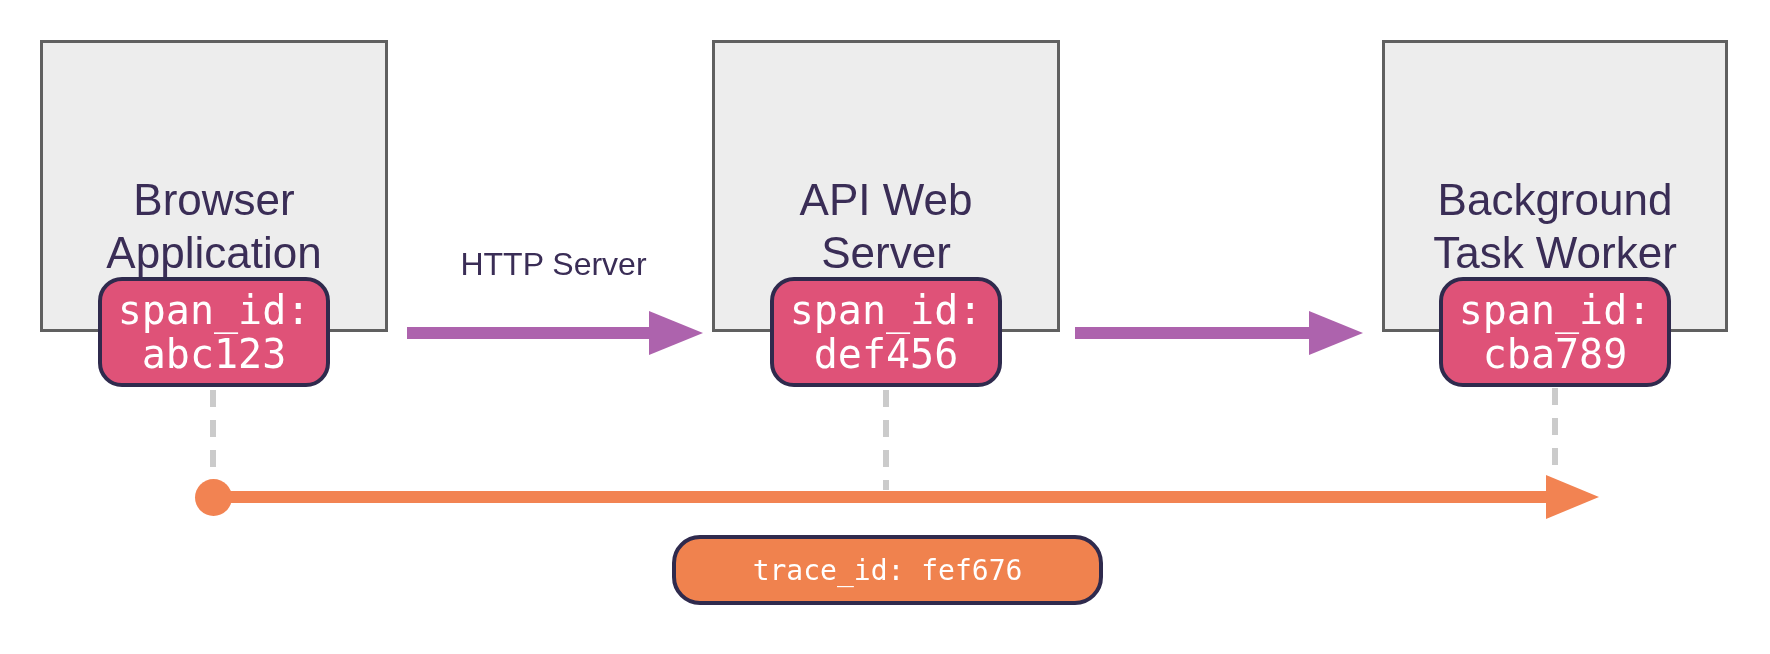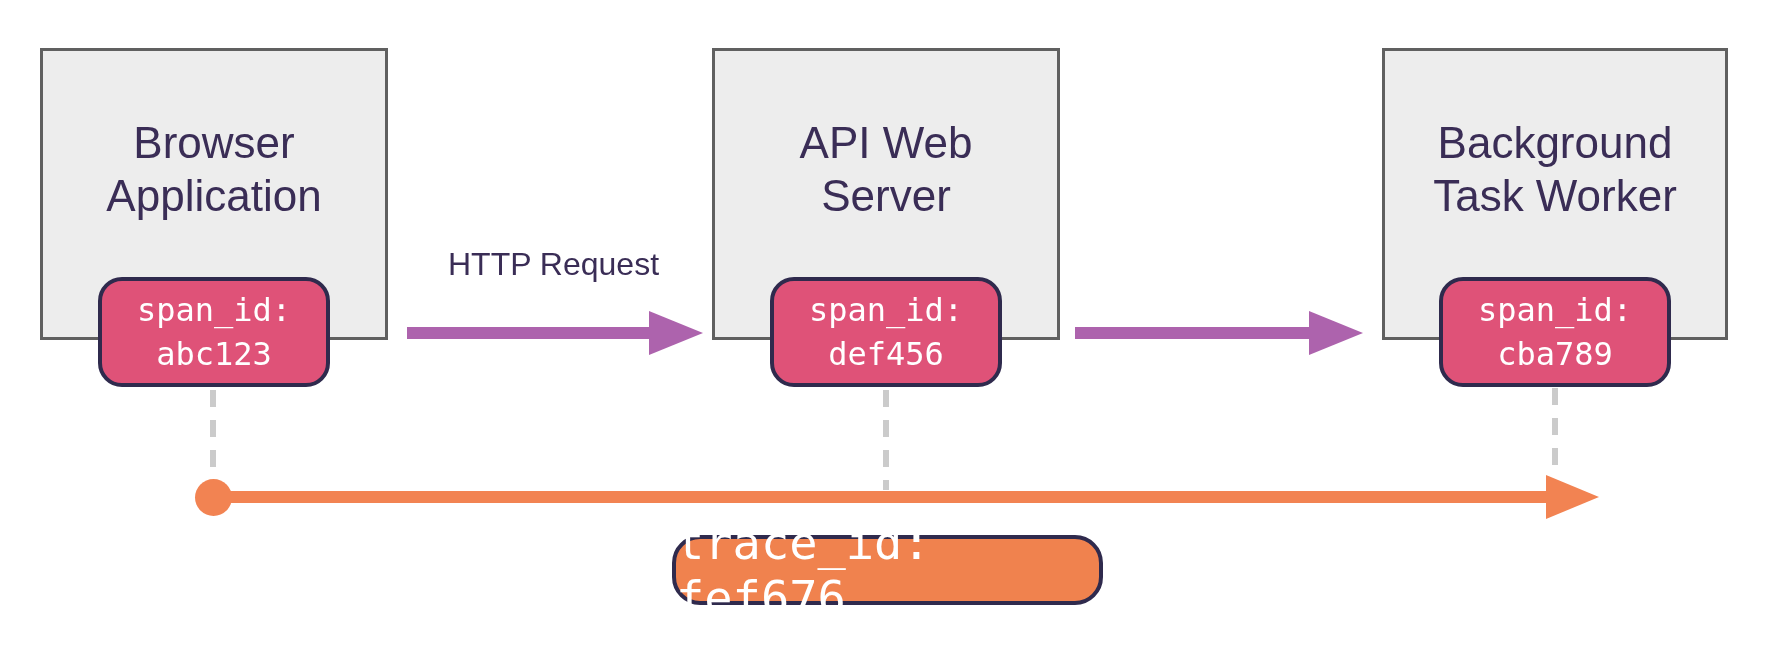--- a/index.html
+++ b/index.html
@@ -8,27 +8,27 @@
     width: 1770px;
     height: 654px;
     background: #ffffff;
     overflow: hidden;
     font-family: "Liberation Sans", sans-serif;
   }
 
   
   .node-box {
     position: absolute;
-    top: 48px;
+    top: 40px;
     height: 292px;
     background: #ededed;
     border: 3px solid #606060;
     box-sizing: border-box;
     display: flex;
-    align-items: center;
+    align-items: flex-end;
     justify-content: center;
     padding-bottom: 50px;
   }
   .node-box--1 { left: 40px;   width: 348px; }
   .node-box--2 { left: 712px;  width: 348px; }
   .node-box--3 { left: 1382px; width: 346px; }
 
   .node-title {
     font-size: 44px;
     line-height: 53px;
@@ -43,21 +43,21 @@
     position: absolute;
     top: 277px;
     width: 232px;
     height: 110px;
     box-sizing: border-box;
     background: #df5278;
     border: 4px solid #2f2a4d;
     border-radius: 24px;
     color: #ffffff;
     font-family: "DejaVu Sans Mono", monospace;
-    font-size: 32px;
+    font-size: 40px;
     line-height: 44px;
     display: flex;
     align-items: center;
     justify-content: center;
     text-align: center;
     white-space: pre-line;
   }
   .span-badge--1 { left: 98px; }
   .span-badge--2 { left: 770px; }
   .span-badge--3 { left: 1439px; }
@@ -131,21 +131,21 @@
   .trace-badge {
     position: absolute;
     left: 672px; top: 535px;
     width: 431px; height: 70px;
     box-sizing: border-box;
     background: #f0824e;
     border: 4px solid #2f2a4d;
     border-radius: 28px;
     color: #ffffff;
     font-family: "DejaVu Sans Mono", monospace;
-    font-size: 47px;
+    font-size: 28px;
     display: flex;
     align-items: center;
     justify-content: center;
   }
 </style>
 </head>
 <body>
 
 <div class="canvas">
 
@@ -155,21 +155,21 @@
   </div>
   <div class="node-box node-box--3">
     <div class="node-title">Background
 Task Worker</div>
   </div>
   <div class="node-box node-box--2">
     <div class="node-title">API Web
 Server</div>
   </div>
 
-  <div class="edge-label edge-label--1">HTTP Request</div>
+  <div class="edge-label edge-label--1">HTTP Server</div>
 
   <div class="edge-shaft edge-shaft--1"></div>
   <div class="edge-head edge-head--1"></div>
   <div class="edge-shaft edge-shaft--2"></div>
   <div class="edge-head edge-head--2"></div>
 
   <div class="span-badge span-badge--1">span_id:
 abc123</div>
   <div class="span-badge span-badge--2">span_id:
 def456</div>

